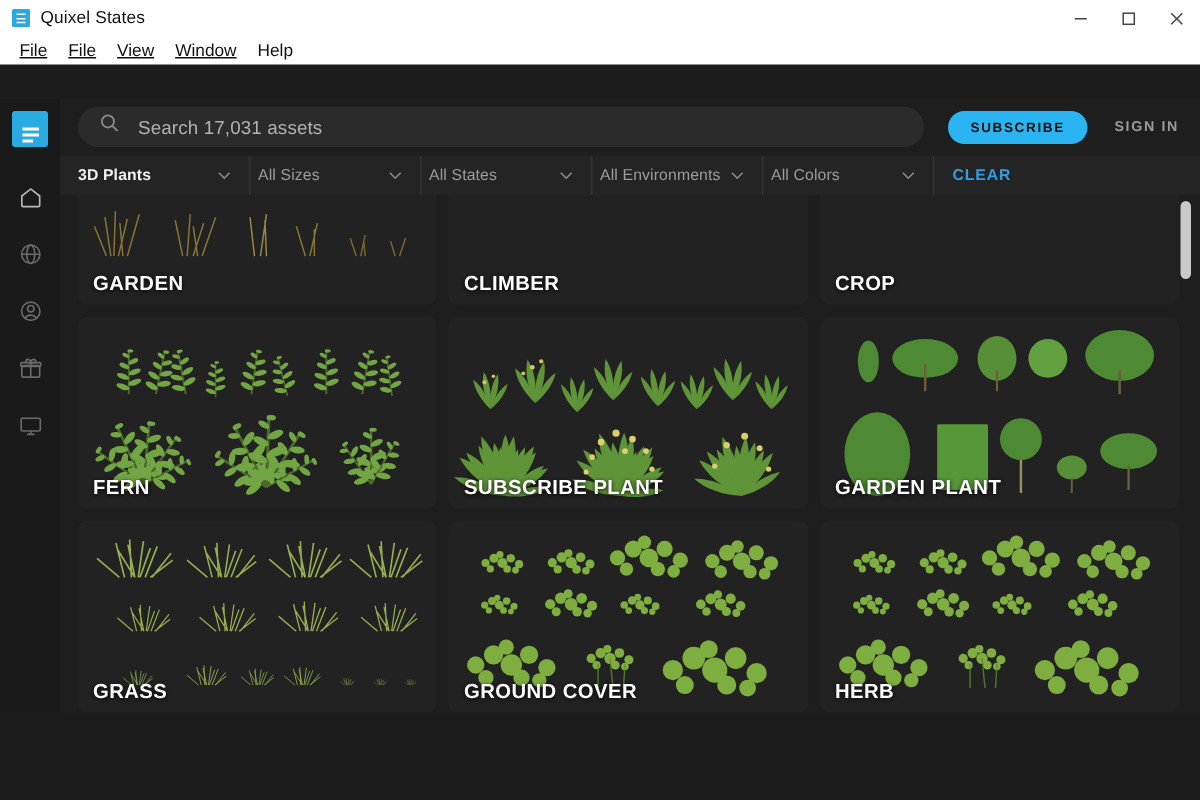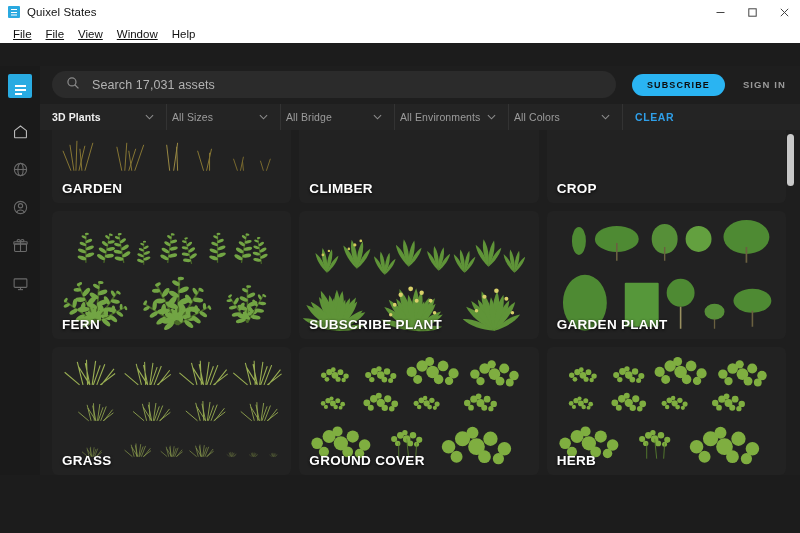--- a/index.html
+++ b/index.html
@@ -261,21 +261,21 @@
       </div>
       <div class="filter">
         <span class="filter-label">All Sizes</span>
         <span class="caret">
             <svg width="9" height="6" viewBox="0 0 10 6" fill="none" stroke="currentColor" stroke-width="1.2">
               <path d="M1 1l4 4 4-4"></path>
             </svg>
           </span>
       </div>
       <div class="filter">
-        <span class="filter-label">All Bridge</span>
+        <span class="filter-label">All States</span>
         <span class="caret">
             <svg width="9" height="6" viewBox="0 0 10 6" fill="none" stroke="currentColor" stroke-width="1.2">
               <path d="M1 1l4 4 4-4"></path>
             </svg>
           </span>
       </div>
       <div class="filter">
         <span class="filter-label">All Environments</span>
         <span class="caret">
             <svg width="9" height="6" viewBox="0 0 10 6" fill="none" stroke="currentColor" stroke-width="1.2">

